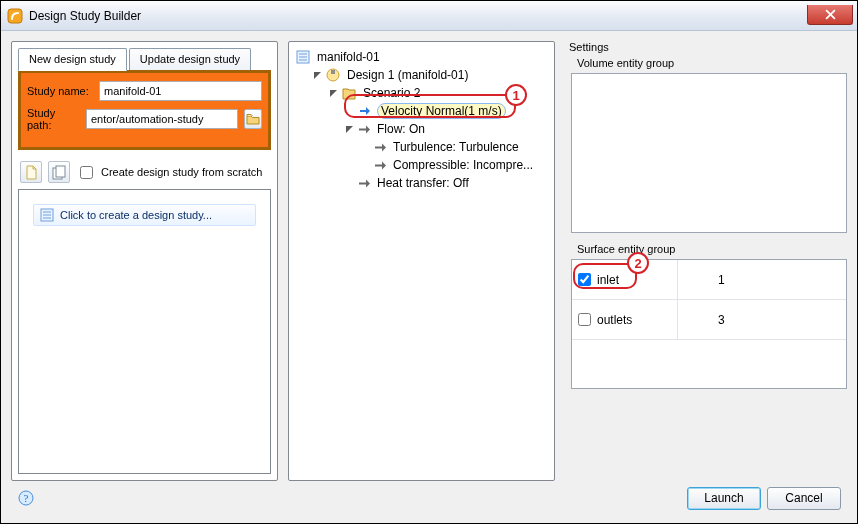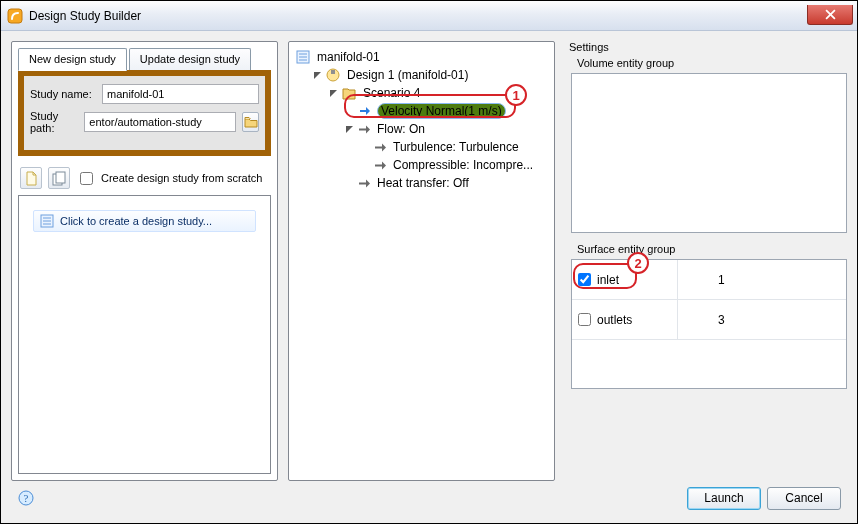--- a/index.html
+++ b/index.html
@@ -76,22 +76,22 @@
     border-radius:2px 2px 0 0;
     position:relative;
   }
   .tab.active {
     background:#fff;
     border-bottom:1px solid #fff;
     z-index:2;
   }
   .tab-body {
     margin:0 6px 6px 6px;
-    border:6px solid #a16207;
-    background:#e5e5e5;
+    border:3px solid #a16207;
+    background:#f97316;
     padding:8px 6px 10px 6px;
     position:relative; top:-1px;
   }
   .form-row { display:flex; align-items:center; margin-bottom:6px; gap:6px;}
   .form-row label { width:66px; font-size:11px;}
   .form-row input[type=text] {
     flex:1;
     height:20px;
     border:1px solid #abadb3;
     padding:0 4px;
@@ -155,21 +155,21 @@
     margin-right:2px;
   }
   .twisty svg{width:9px;height:9px;}
   .node-icon {
     width:16px;height:16px; flex:none;
     display:inline-flex;align-items:center;justify-content:center;
     margin-right:4px;
   }
   .tree-label { padding:0 2px; }
   .tree-row.selected .tree-label {
-    background:#4d7c0f;
+    background:#fef9c3;
     border:1px solid #8abaf3;
     border-radius:8px;
     padding:0 3px;
   }
   .arrow-icon {
     width:14px;height:14px;flex:none;
     display:inline-flex;align-items:center;justify-content:center;
     margin-right:4px;
   }
 
@@ -383,21 +383,21 @@
             <span class="twisty">
               <svg viewBox="0 0 9 9">
                   <path d="M1 1 L8 1 L1 8 Z" fill="#595959"></path>
                 </svg>
             </span>
             <span class="node-icon">
               <svg width="14" height="14" viewBox="0 0 14 14">
                   <path d="M1 3 h5 l1 1 h6 v9 h-12 z" fill="#f6d57a" stroke="#b78b22"></path>
                 </svg>
             </span>
-            <span class="tree-label">Scenario 4</span>
+            <span class="tree-label">Scenario 2</span>
           </div>
 
           <div class="tree-row selected" style="z-index:5;">
             <span class="indent"></span>
               <span class="indent"></span>
               <span class="indent"></span>
             <span class="twisty" style="visibility:hidden"></span>
             <span class="node-icon">
               <svg width="14" height="14" viewBox="0 0 14 14">
                   <path d="M2 7 h7" stroke="#2b7de1" stroke-width="2"></path>

